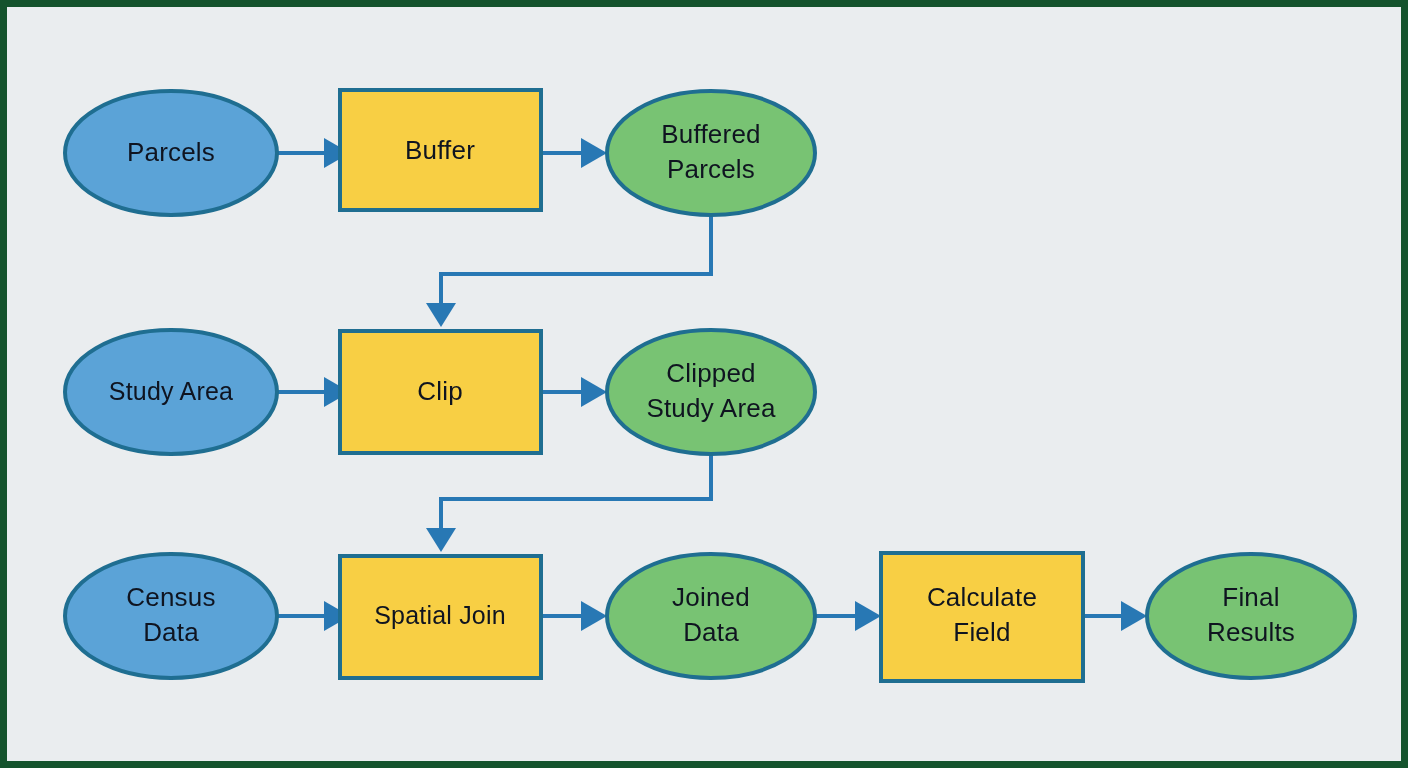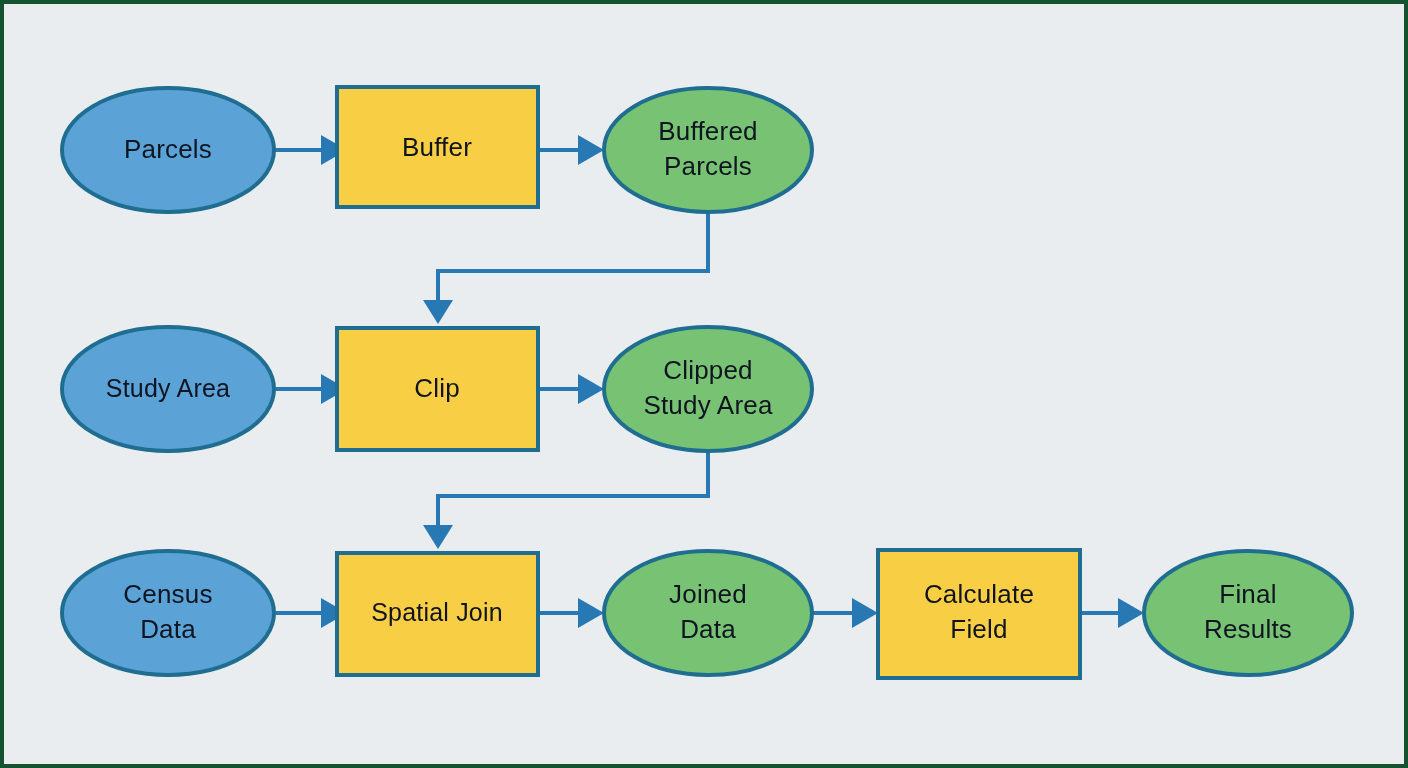--- a/index.html
+++ b/index.html
@@ -11,21 +11,21 @@
     width: 1408px;
     height: 768px;
     overflow: hidden;
     font-family: "Liberation Sans", sans-serif;
   }
   #canvas {
     position: relative;
     width: 1408px;
     height: 768px;
     background: #eaedef;
-    border: 4px solid #14532d;
+    border: 7px solid #14532d;
     box-sizing: border-box;
   }
   #diagram-svg {
     position: absolute;
     left: 0;
     top: 0;
     width: 1408px;
     height: 768px;
     display: block;
   }

